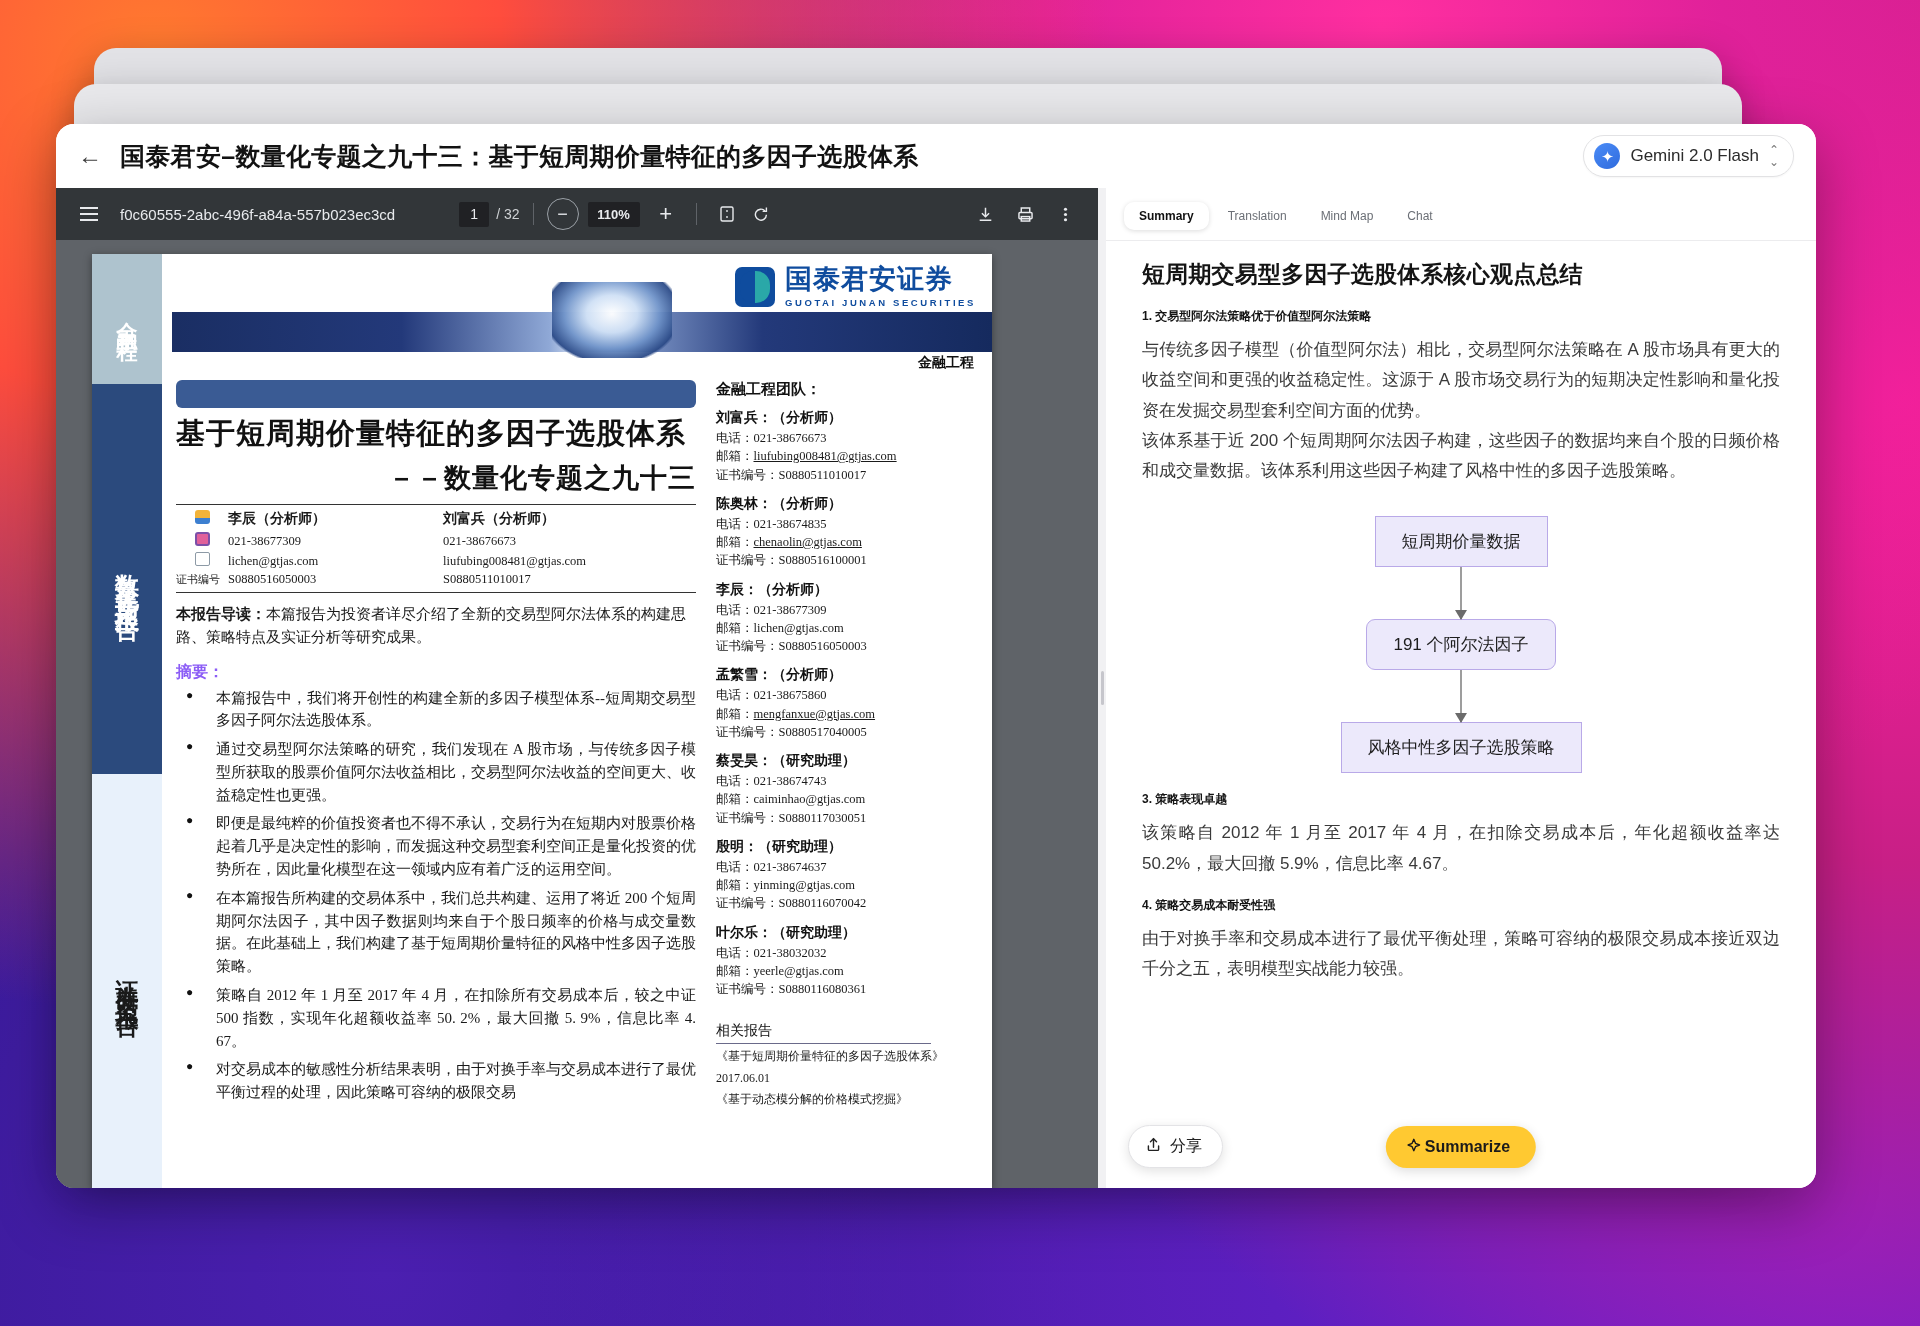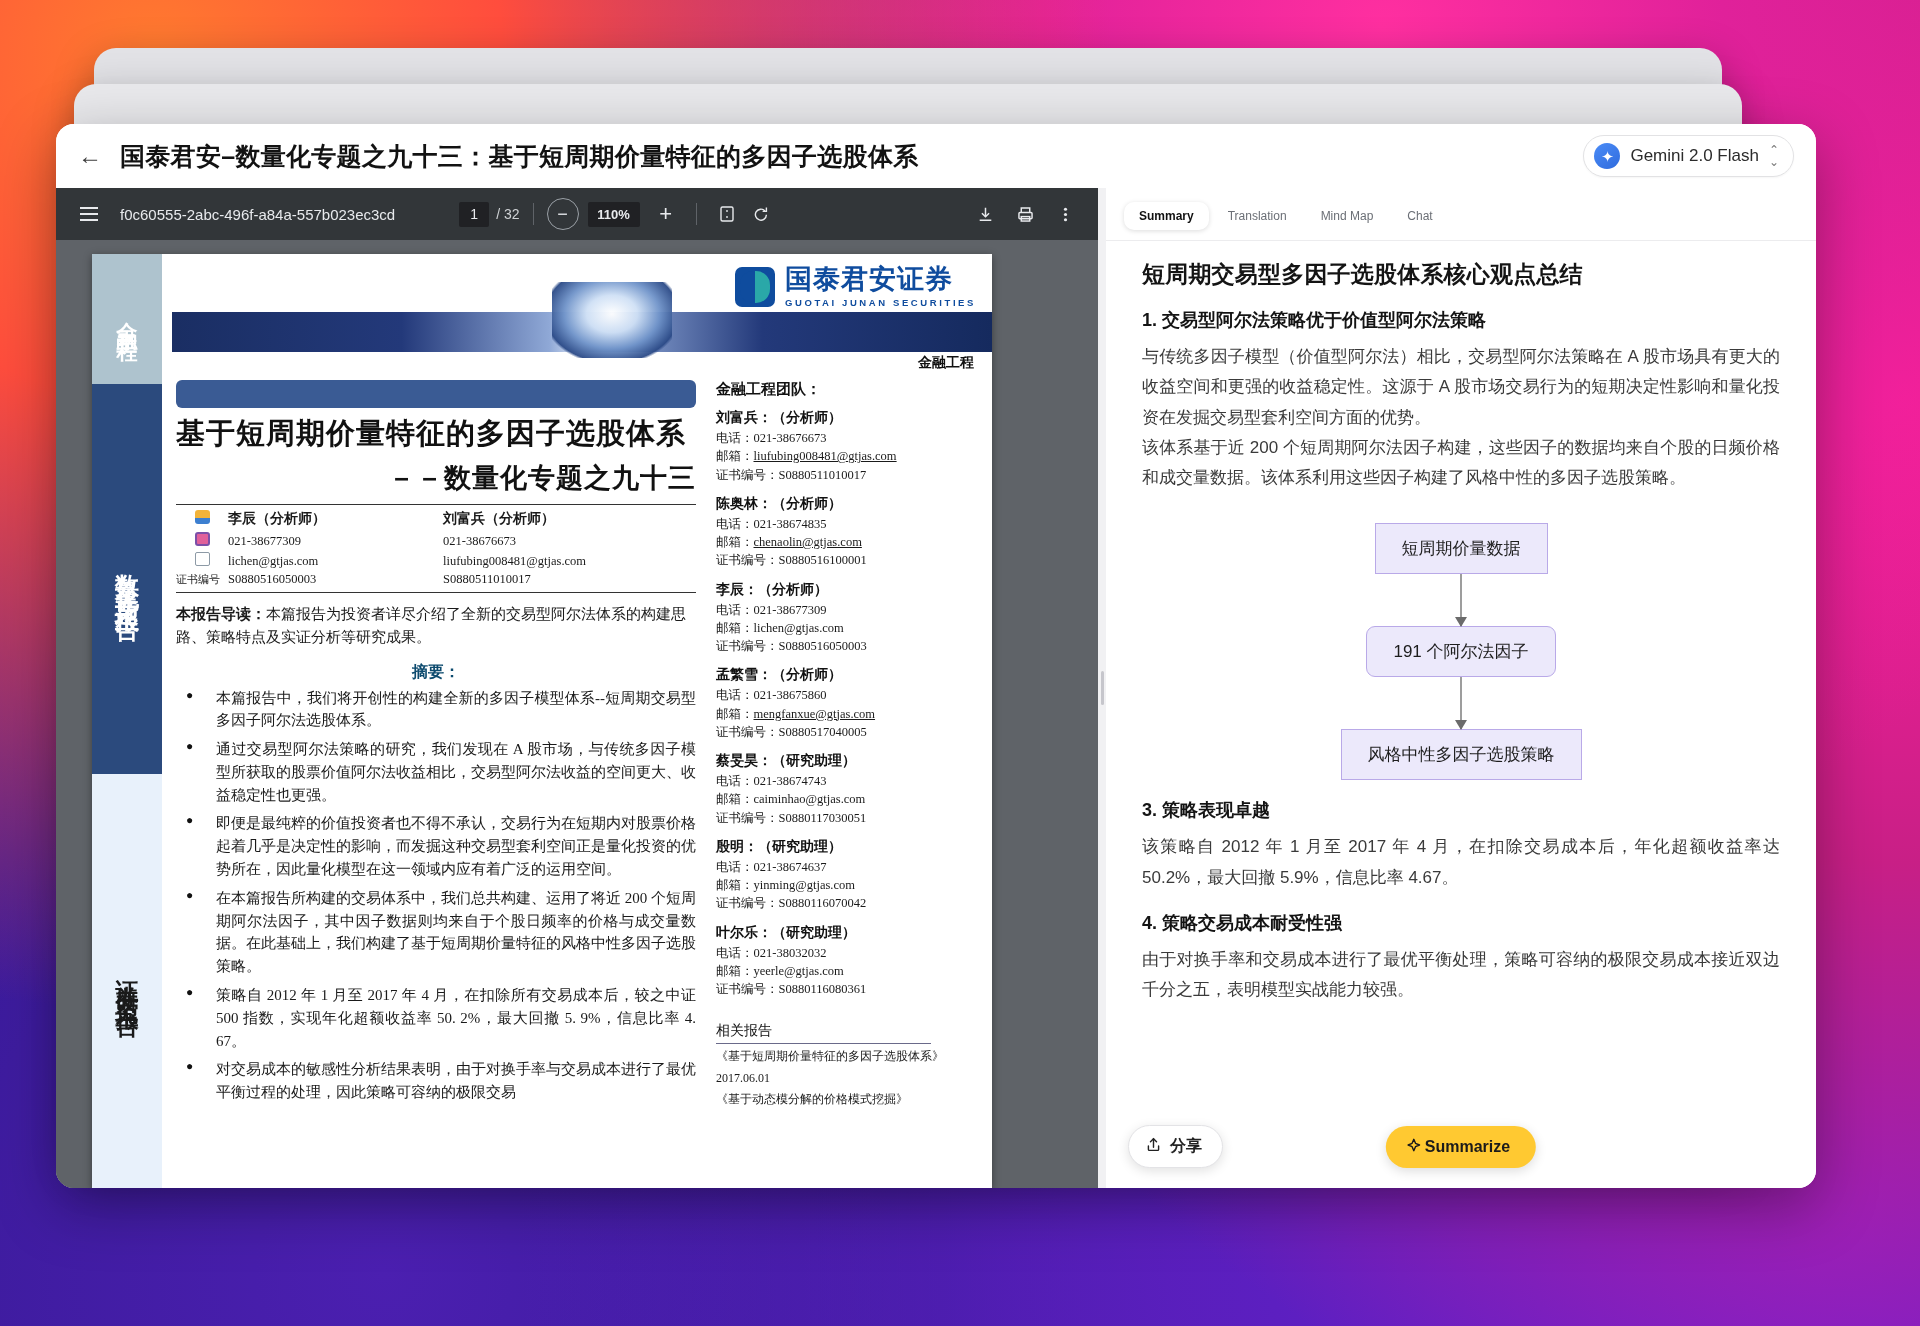--- a/index.html
+++ b/index.html
@@ -224,21 +224,21 @@
   .mi-mail   { background: #fff; border: 1.5px solid #8d9aa6; border-radius: 2px; }
 
   #lead-in {
     font-family: "Liberation Serif", serif; font-size: 15px; color: #1a1a1a;
     margin-top: 10px; line-height: 1.55;
   }
   #lead-in b { font-weight: 700; }
 
   #abstract-h {
     font-family: "Liberation Serif", serif; font-weight: 700; font-size: 16px;
-    margin-top: 12px; color: #0c4a6e; text-align: center;
+    margin-top: 12px; color: #8b5cf6;
   }
   #abstract-list { list-style: none; margin-top: 4px; }
   #abstract-list li {
     font-family: "Liberation Serif", serif; font-size: 15px; line-height: 1.52;
     color: #1a1a1a; position: relative; padding-left: 40px; margin-bottom: 6px;
     text-align: justify;
   }
   #abstract-list li::before {
     content: "●"; position: absolute; left: 10px; top: -1px; font-size: 12px; color: #111;
   }
@@ -273,21 +273,21 @@
   }
   .tab {
     font-size: 12px; color: #6b6f76; padding: 7px 15px; border-radius: 10px;
     cursor: pointer; white-space: nowrap;
   }
   .tab.active { background: #fff; color: #111; font-weight: 700; box-shadow: 0 1px 5px rgba(0,0,0,.14); }
   #tabs-underline { height: 1px; background: #ececee; margin: 0 0 0 0; }
 
   #sum-scroll { flex: 1; overflow: hidden; padding: 18px 36px 0 36px; }
   #sum-title { font-size: 23px; font-weight: 700; color: #141414; margin-bottom: 18px; letter-spacing: .2px; }
-  .sec-h { font-size: 18px; font-weight: 700; color: #141414; margin: 18px 0 10px; }
+  .sec-h { font-size: 12px; font-weight: 700; color: #141414; margin: 18px 0 10px; }
   .sec-p { font-size: 17px; color: #3a3a3a; line-height: 1.78; text-align: justify; }
 
   
   #flow { margin: 30px 0 10px; display: flex; flex-direction: column; align-items: center; }
   .node {
     background: #ece9fb; border: 1px solid #b9a9e8; color: #1d1d1d;
     font-size: 17px; padding: 13px 26px; text-align: center;
   }
   .node.r { border-radius: 9px; }
   .arrow { width: 2px; height: 52px; background: #9d9d9d; position: relative; }
@@ -297,21 +297,20 @@
     border-top: 10px solid #6b6b6b;
   }
 
   
   #share-btn {
     position: absolute; left: 22px; bottom: 20px;
     display: flex; align-items: center; gap: 8px;
     background: #fff; border: 1px solid #e3e3e6; border-radius: 22px;
     padding: 10px 20px 10px 16px; font-size: 16px; color: #222; cursor: pointer;
     box-shadow: 0 3px 12px rgba(0,0,0,.12);
-    font-weight: bold;
   }
   #summarize-btn {
     position: absolute; left: 50%; transform: translateX(-50%); bottom: 20px;
     display: flex; align-items: center; gap: 3px;
     background: #ffc931; border: none; border-radius: 22px;
     padding: 11px 26px 11px 20px; font-size: 16px; font-weight: 700; color: #1b1b1b;
     cursor: pointer; box-shadow: 0 3px 12px rgba(0,0,0,.14);
   }
 </style>
 </head>

